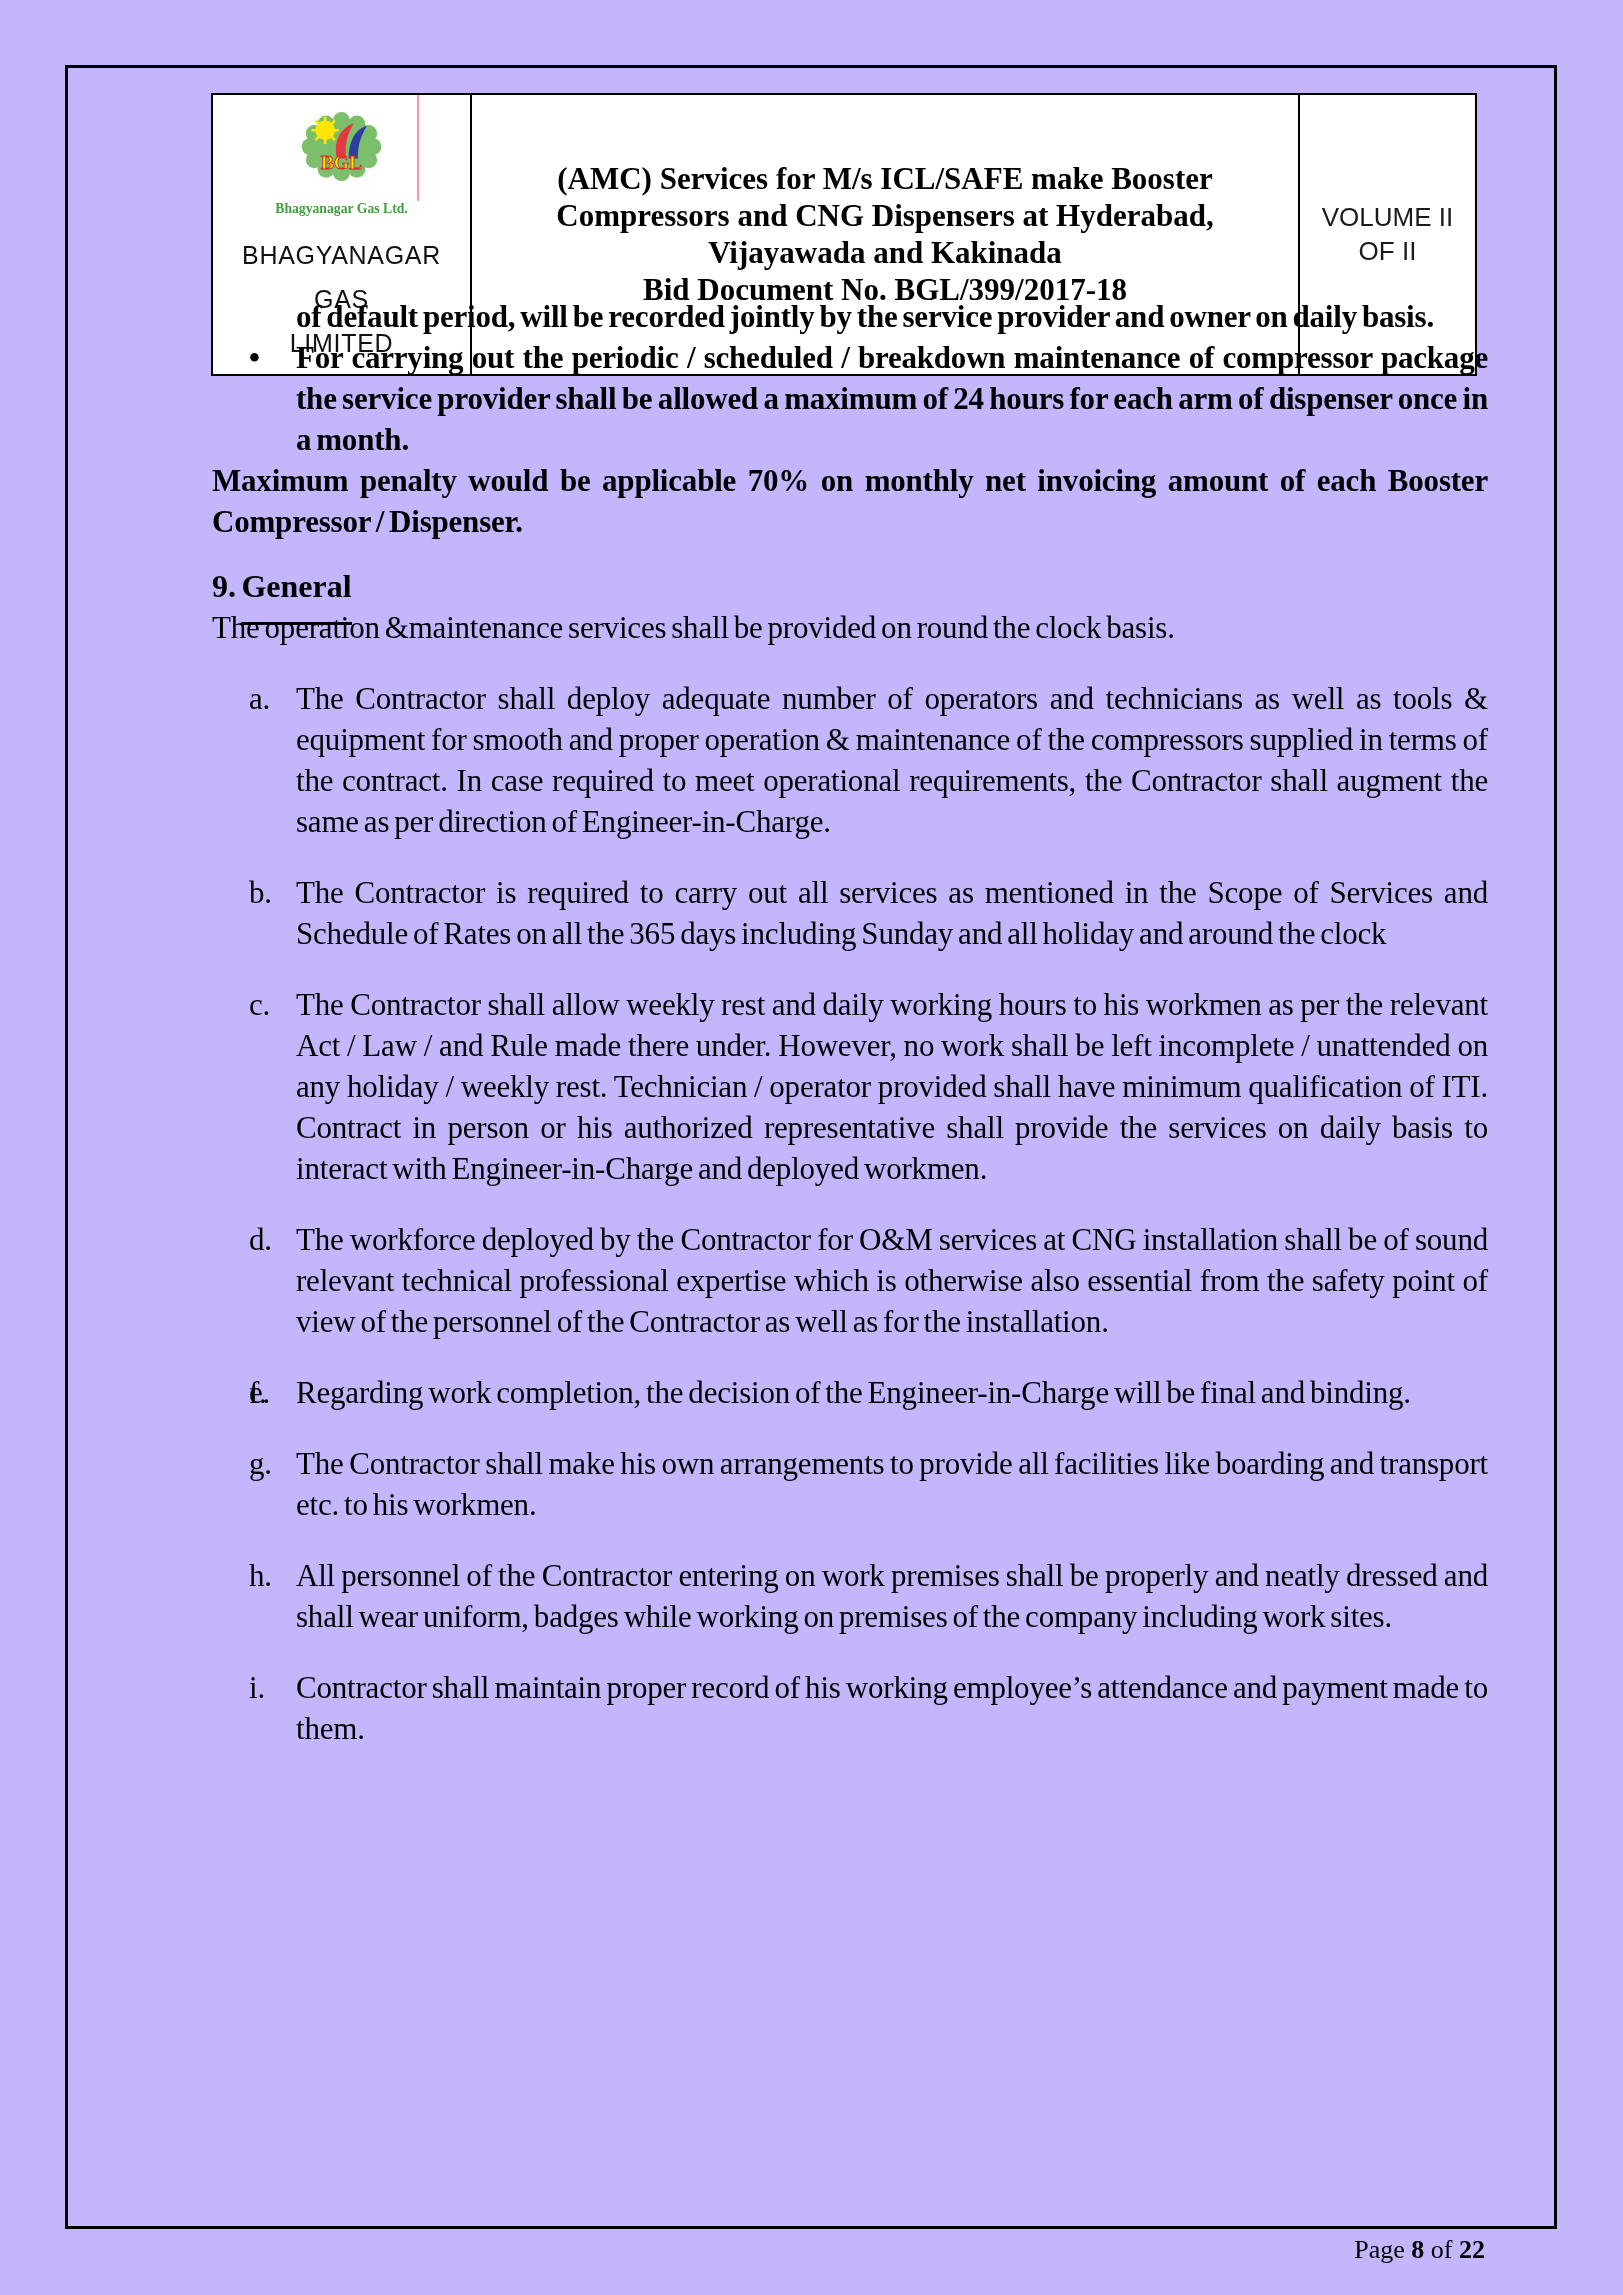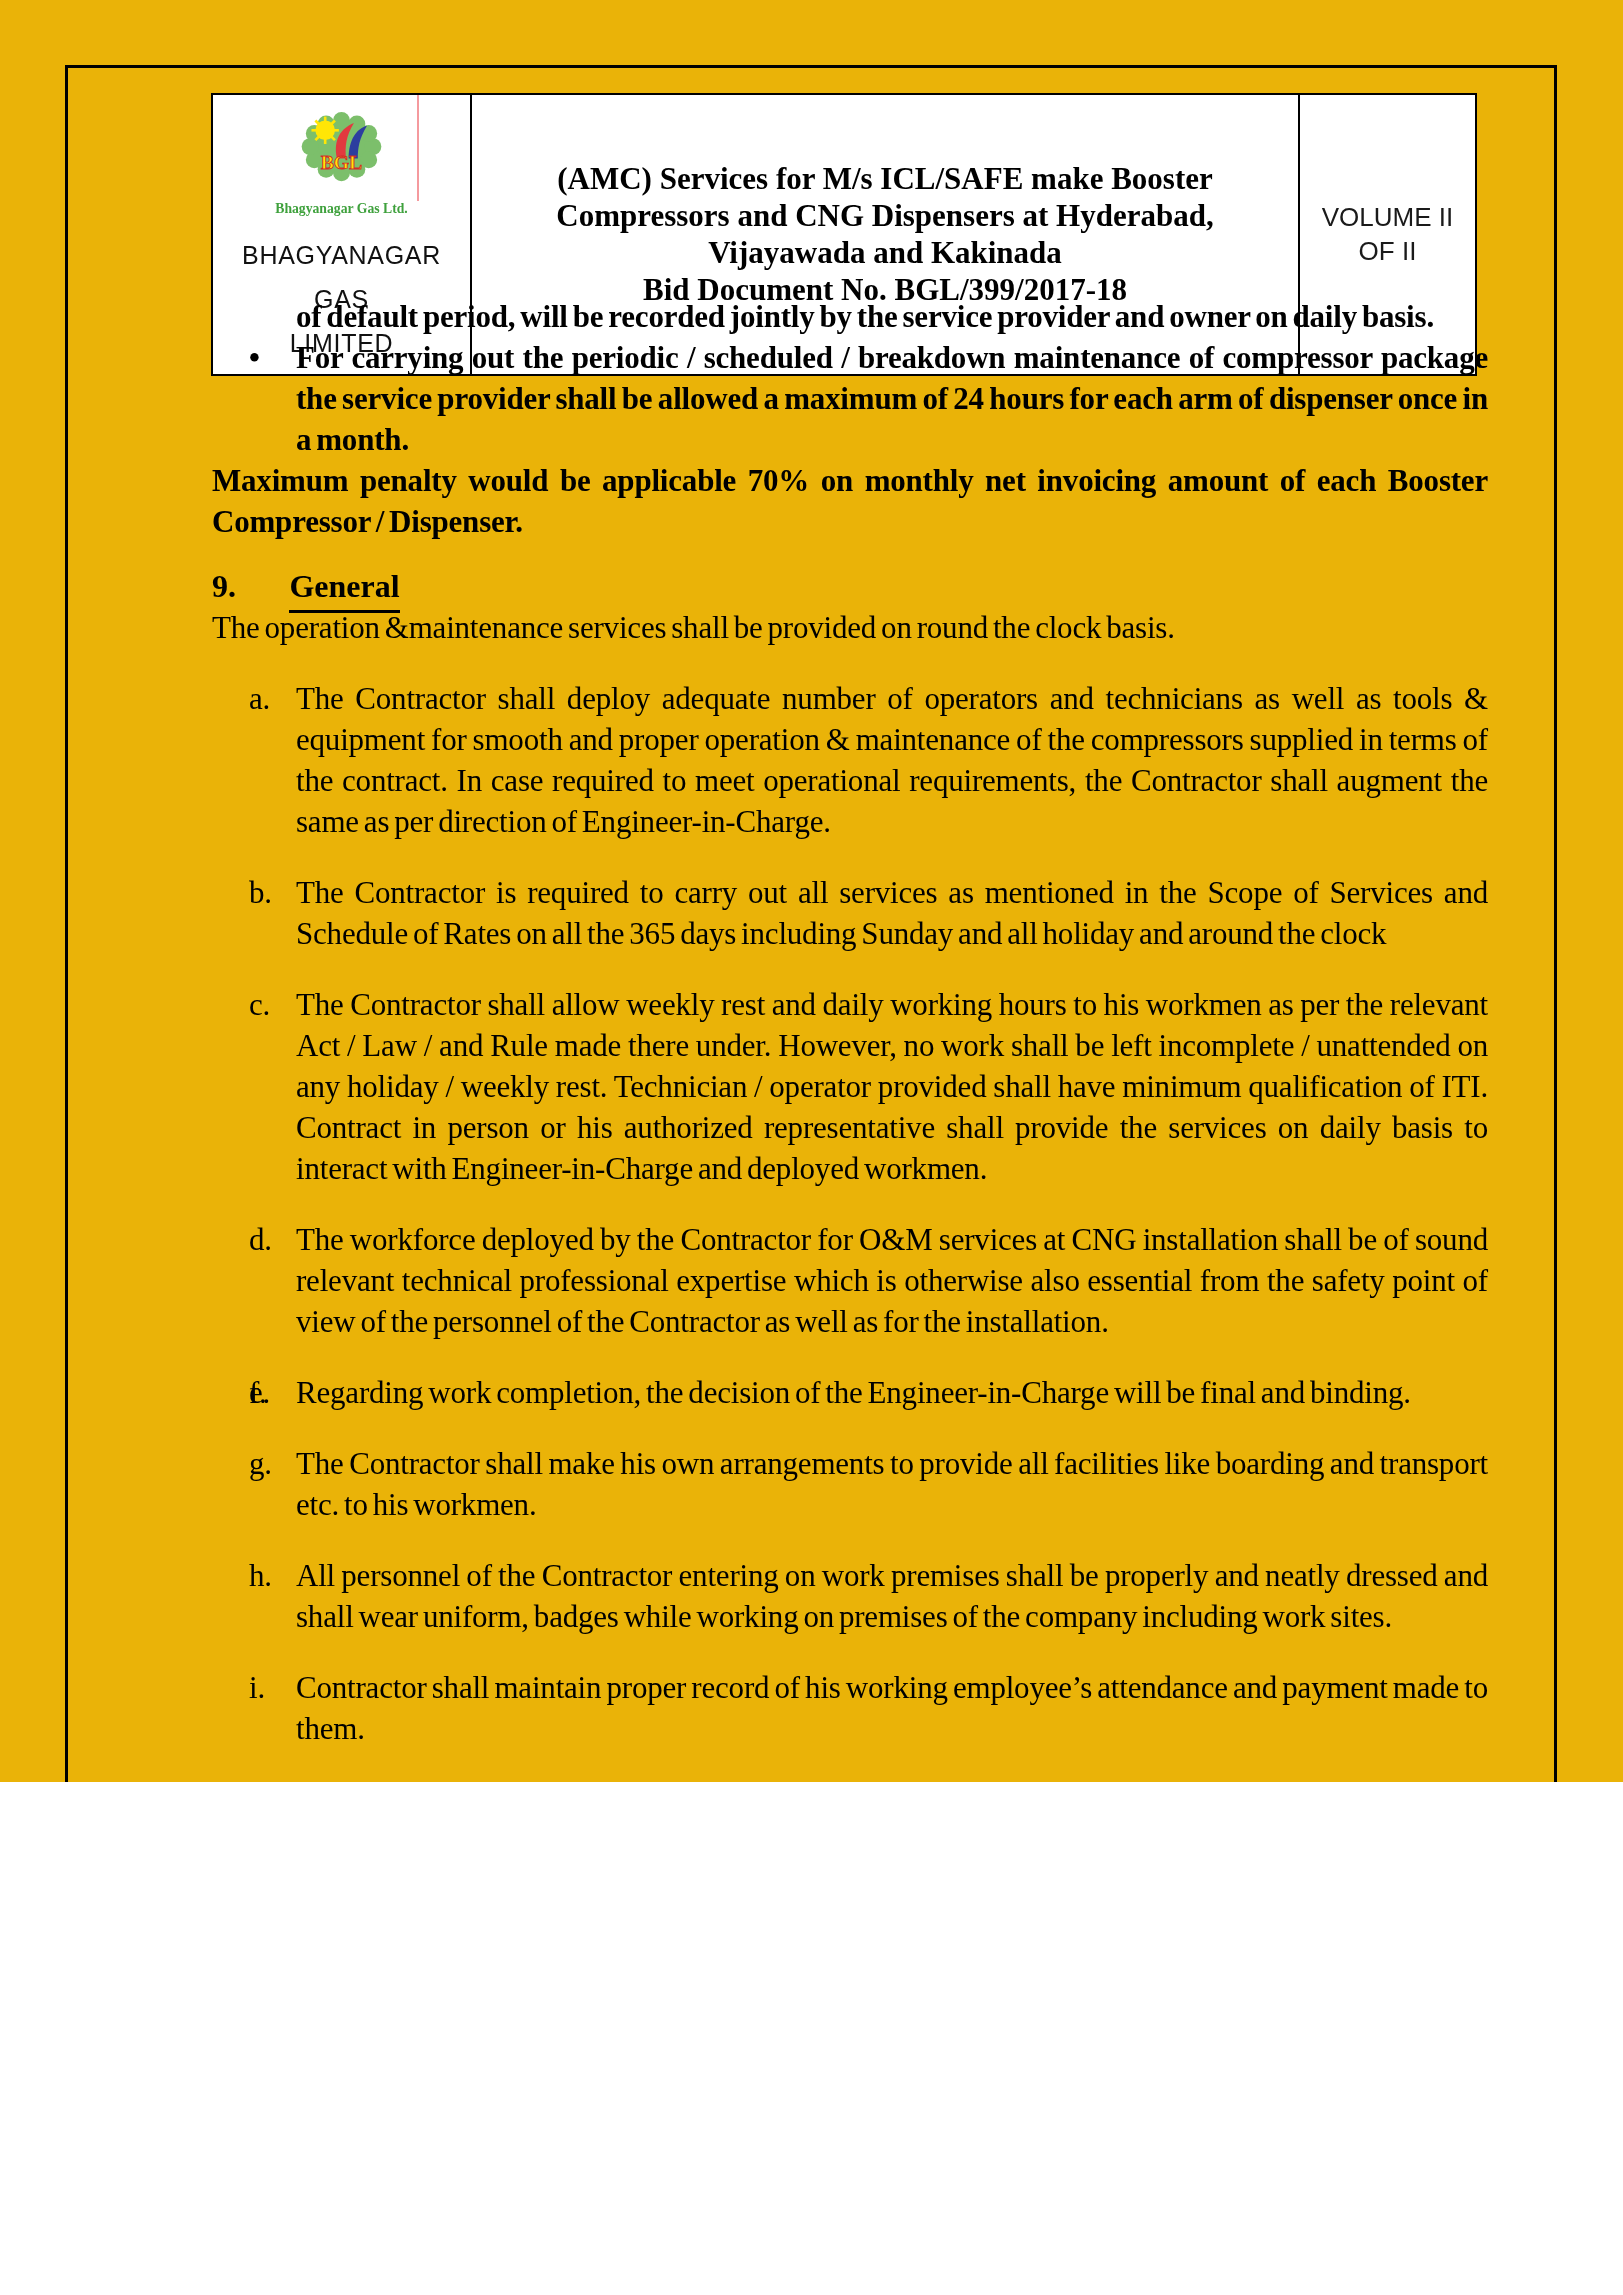--- a/index.html
+++ b/index.html
@@ -1,17 +1,17 @@
 <!DOCTYPE html>
 <html style="font-size:10.5px"><head>
 <meta charset="utf-8">
 <style>
   html,body{margin:0;padding:0;background:#ffffff;}
   .page{
-    position:relative;width:1623px;height:1782px;background:#eab308;
+    position:relative;width:1623px;height:2295px;background:#c4b5fd;
     font-family:"Liberation Serif",serif;color:#000;overflow:hidden;
   }
   .page-border{
     position:absolute;left:65px;top:65px;width:1492px;height:2164px;
     border:3.3px solid #000;box-sizing:border-box;
   }
   
   .htable{
     position:absolute;left:143px;top:25px;width:1266px;
     display:flex;border:2.6px solid #000;background:#fff;box-sizing:border-box;
@@ -47,21 +47,21 @@
     position:absolute;left:144px;top:228px;width:1276px;
     font-size:31px;line-height:41px;letter-spacing:-0.2px;word-spacing:-2.6px;
     text-align:justify;
   }
   .b{font-weight:bold;}
   .indent{margin-left:84px;}
   .li{position:relative;padding-left:84px;}
   .li .marker{position:absolute;left:37px;top:0;}
   .li.spaced{margin-top:30px;}
   .heading{margin-top:23.6px;font-weight:bold;font-size:32px;letter-spacing:0;}
-  .sec-title{border-bottom:3.9px solid #000;padding-bottom:6px;margin-left:48px;}
+  .sec-title{border-bottom:3.9px solid #000;padding-bottom:18px;}
   .footer{
     position:absolute;right:138px;top:2235px;font-size:26px;letter-spacing:0;
   }
   .footer span{white-space:pre;}
   .fb{font-weight:bold;}
 </style>
 </head>
 <body>
 
 <div class="page">

